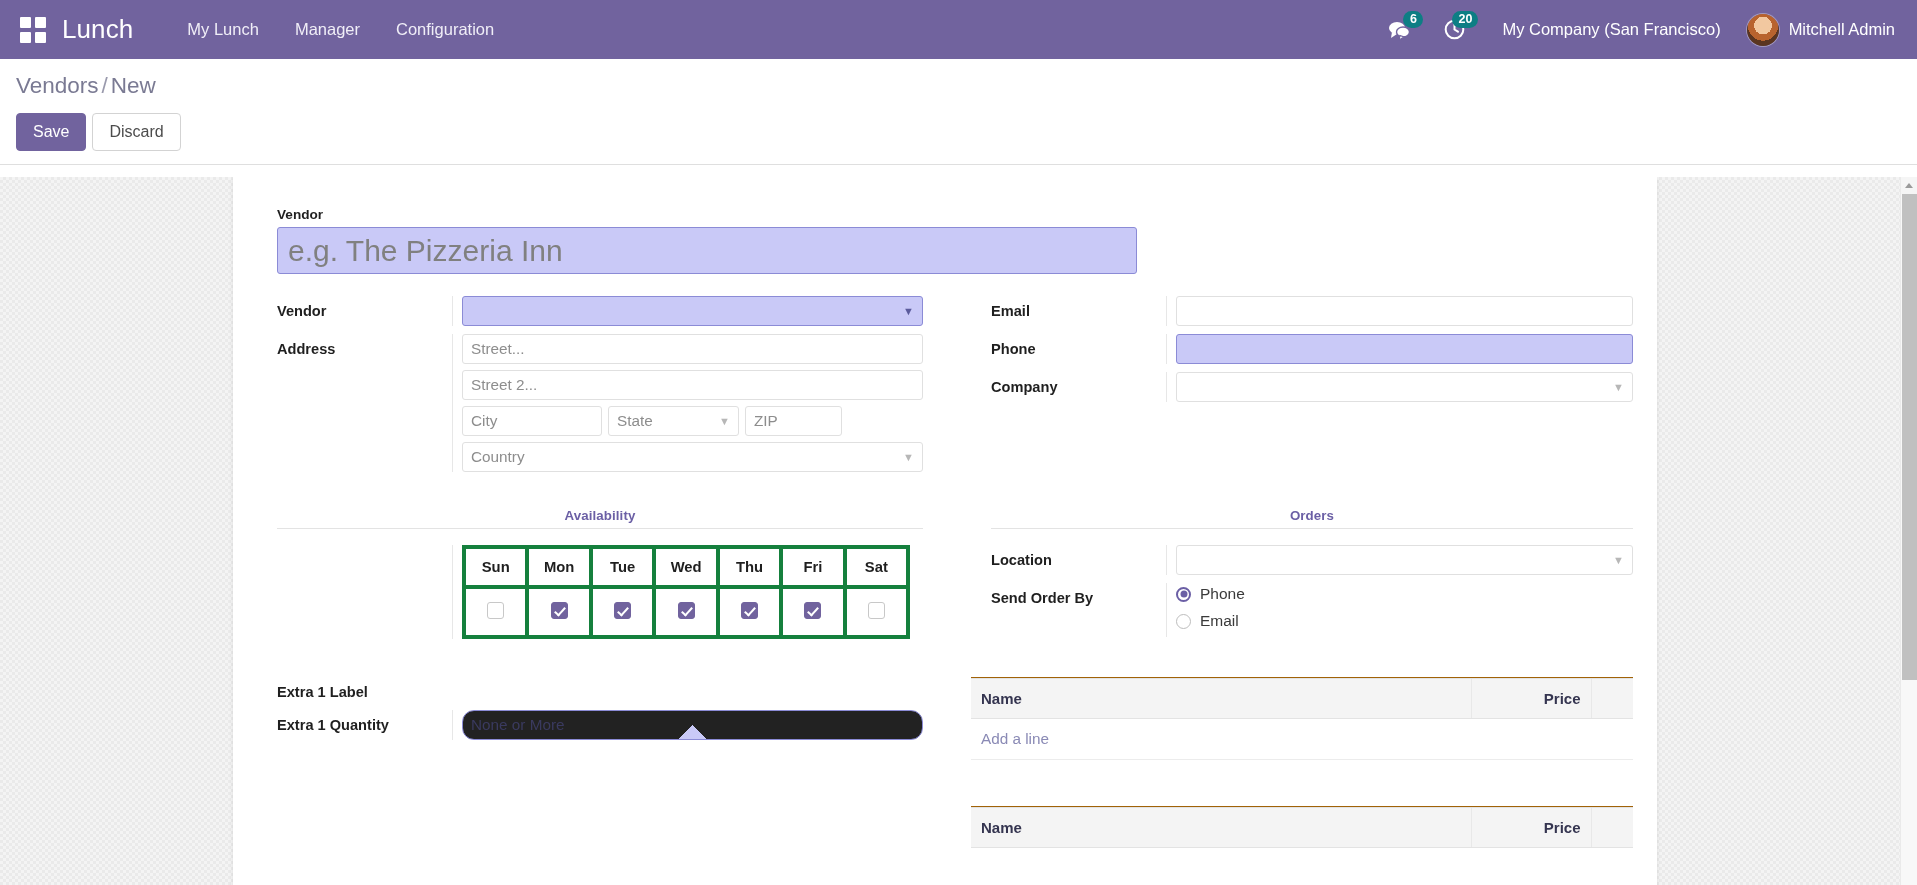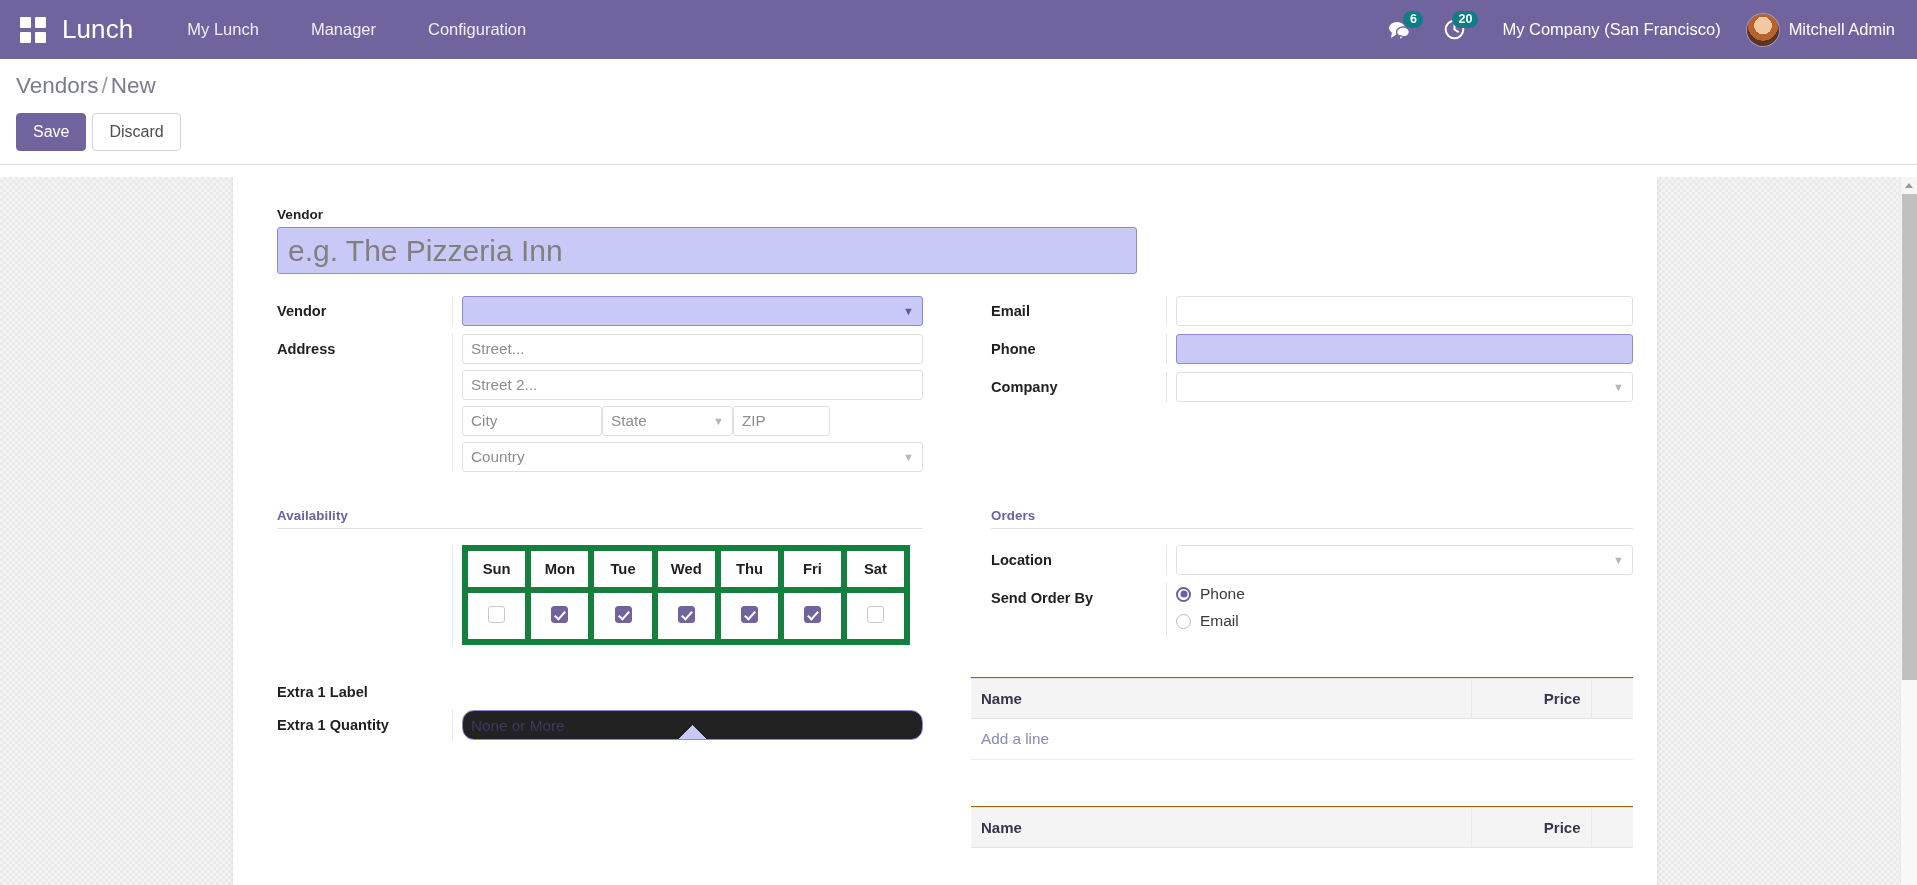--- a/index.html
+++ b/index.html
@@ -37,21 +37,21 @@
   }
   .apps-icon i { background: #fff; border-radius: 1px; display:block; width:11px; height:11px; }
   .brand {
     font-size: 26px;
     font-weight: 400;
     color: #fff;
     margin-right: 36px;
     letter-spacing: .1px;
     cursor: pointer;
   }
-  .nav-menu { display: flex; align-items: center; gap: 16px; text-align: right; }
+  .nav-menu { display: flex; align-items: center; gap: 0; text-align: right; }
   .nav-item {
     font-size: 16.5px;
     color: #f0eef7;
     padding: 19px 18px;
     cursor: pointer;
     white-space: nowrap;
   }
   .nav-right {
     margin-left: auto;
     display: flex;
@@ -236,21 +236,21 @@
     position: absolute;
     right: 9px; top: 50%;
     transform: translateY(-50%);
     pointer-events: none;
     font-size: 11px;
     color: #b7b7b7;
     line-height: 1;
   }
   .m2o.highlight-caret .caret { color: #5b5b9c; }
 
-  .addr-line { display: flex; margin-top: 6px; }
+  .addr-line { display: flex; gap: 6px; margin-top: 6px; }
   .addr-city { flex: 0 0 140px; }
   .addr-state { flex: 0 0 131px; position: relative; }
   .addr-zip { flex: 0 0 97px; }
 
   select.inp {
     -webkit-appearance: none;
     appearance: none;
     background-image:
       linear-gradient(45deg, transparent 50%, #333 50%),
       linear-gradient(135deg, #333 50%, transparent 50%);
@@ -272,35 +272,36 @@
   .sep-row { display: flex; margin-top: 28px; }
   .sep-col { width: 50%; padding-right: 22px; }
   .sep-col.right { padding-left: 26px; padding-right: 0; }
   .sep-title {
     font-size: 13.3px;
     font-weight: 700;
     color: #6b5fa5;
     padding-left: 20px;
     margin-bottom: 5px;
     letter-spacing: .1px;
+    text-align: center;
   }
   .sep-line { height: 1px; background: #e3e3e3; margin-left: 20px; }
 
   
   .avail-wrap { display: flex; margin-top: 16px; }
   .avail-spacer { width: 195px; flex: none; }
   .avail-ctrl { flex: 1 1 auto; border-left: 1px solid #e7e7e7; padding-left: 9px; }
   table.days {
     border-collapse: collapse;
     border: 1px solid #e3e3e3;
     background: #fff;
     width: 448px;
   }
   table.days th, table.days td {
-    border: 6px solid #15803d;
+    border: 4px solid #15803d;
     text-align: center;
     width: 64px;
   }
   table.days th {
     font-size: 14.8px;
     font-weight: 700;
     color: #1f1f1f;
     padding: 10px 4px;
   }
   table.days td { padding: 12px 4px 16px; vertical-align: middle; }

